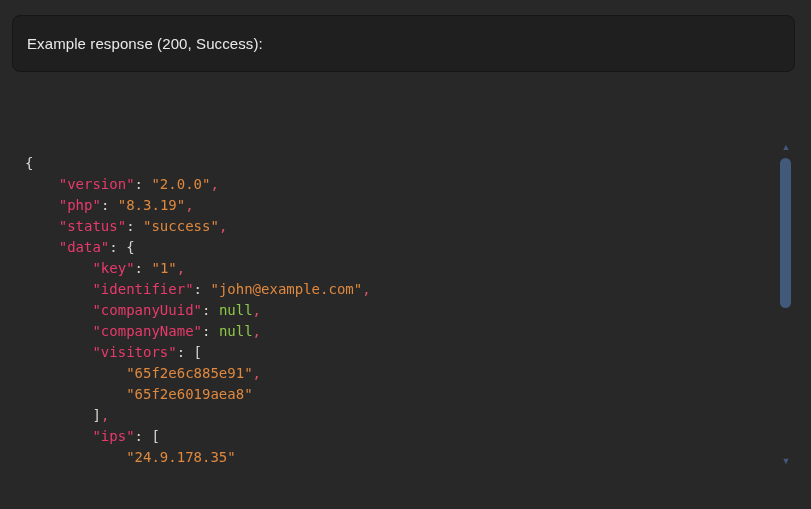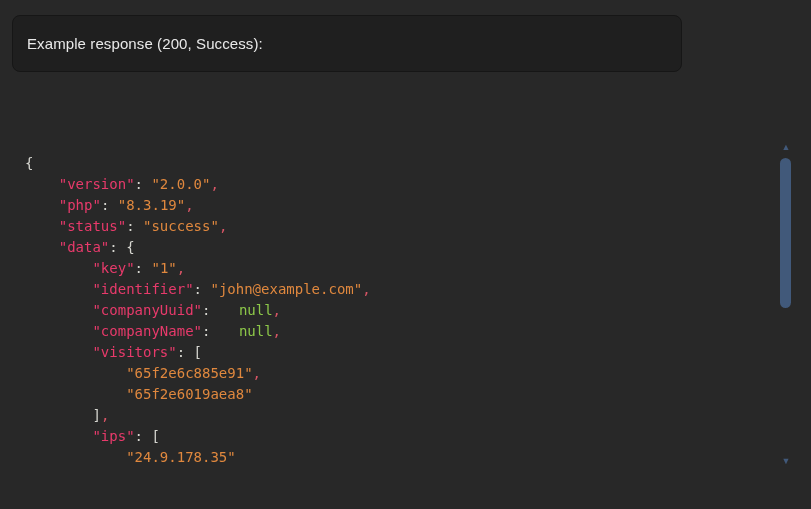--- a/index.html
+++ b/index.html
@@ -6,21 +6,21 @@
   html, body { width: 811px; height: 509px; }
   body {
     background: var(--page-bg, #282828);
     font-family: "Liberation Sans", sans-serif;
     overflow: hidden;
     position: relative;
   }
   .header-box {
     position: absolute;
     left: 12px; top: 15px;
-    width: 670px; height: 57px;
+    width: 783px; height: 57px;
     background: var(--panel-bg, #1f1f1f);
     border: 1px solid var(--panel-border, #161616);
     border-radius: 8px;
     display: flex;
     align-items: center;
     padding: 0 14px;
   }
   .header-label {
     color: var(--header-text, #e9e9e9);
     font-size: 15px;
@@ -35,21 +35,21 @@
   .code-lines {
     padding: 15px 45px 0 25px;
     font-family: "DejaVu Sans Mono", monospace;
     font-size: 14px;
     line-height: 21px;
   }
   .code-line { white-space: pre; }
   .tok-punct { color: var(--punct, #d6d6d0); }
   .tok-key   { color: var(--key, #e83a6b); }
   .tok-str   { color: var(--string, #e0883e); }
-  .tok-null  { color: var(--null-literal, #8dc849); margin-left: 20px; }
+  .tok-null  { color: var(--null-literal, #8dc849); }
   .tok-comma { color: var(--comma, #d95566); }
   .scrollbar {
     position: absolute;
     top: 0; right: 19px;
     width: 12px; height: 334px;
   }
   .scroll-arrow {
     position: absolute;
     left: 0; width: 12px;
     text-align: center;

